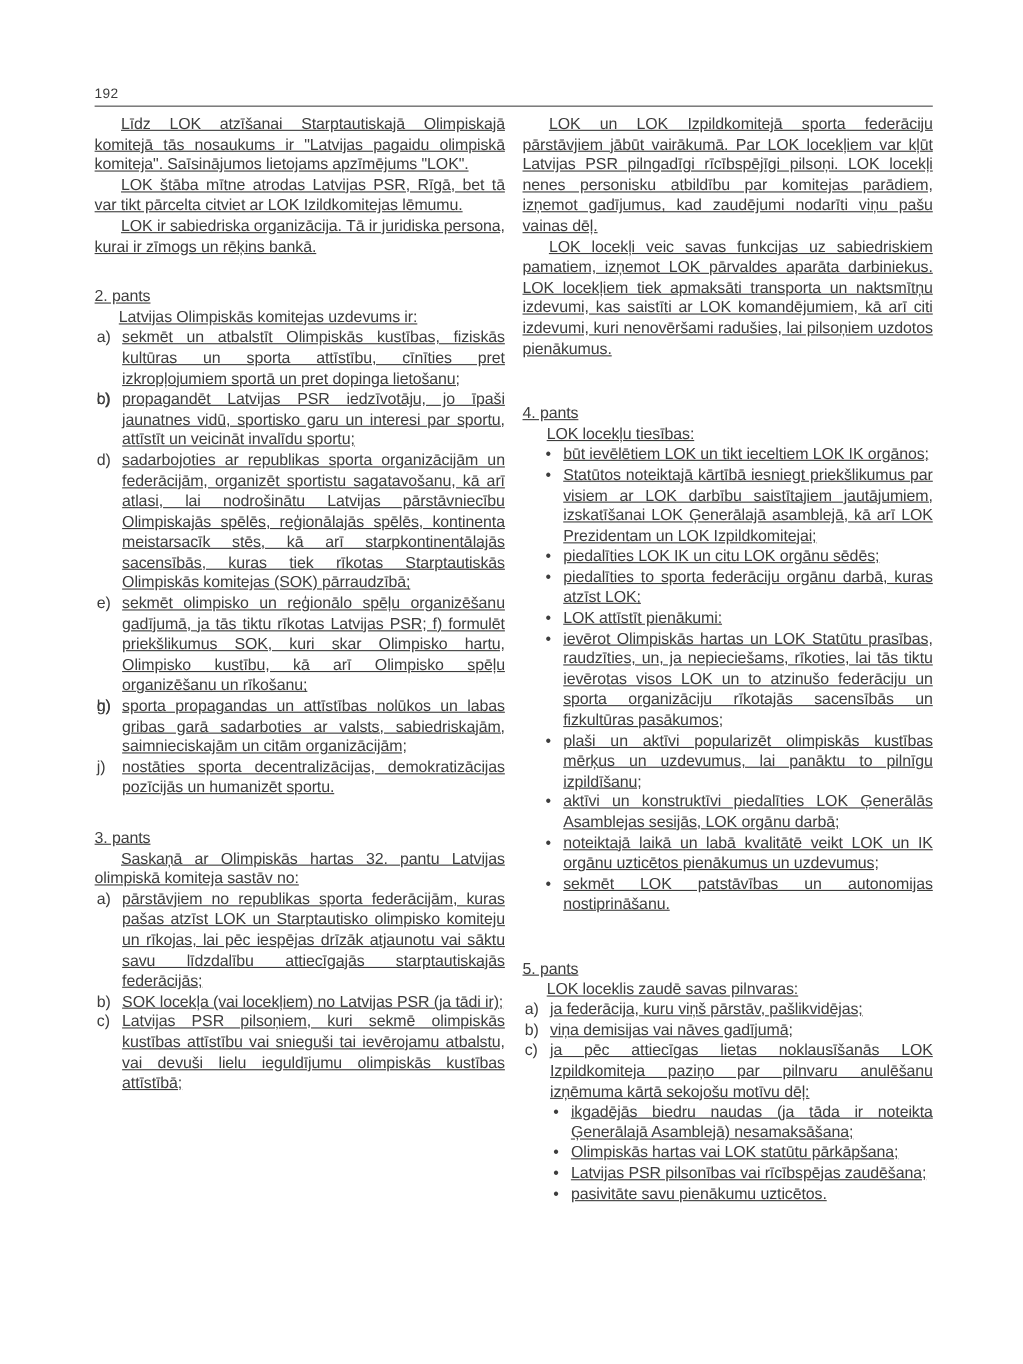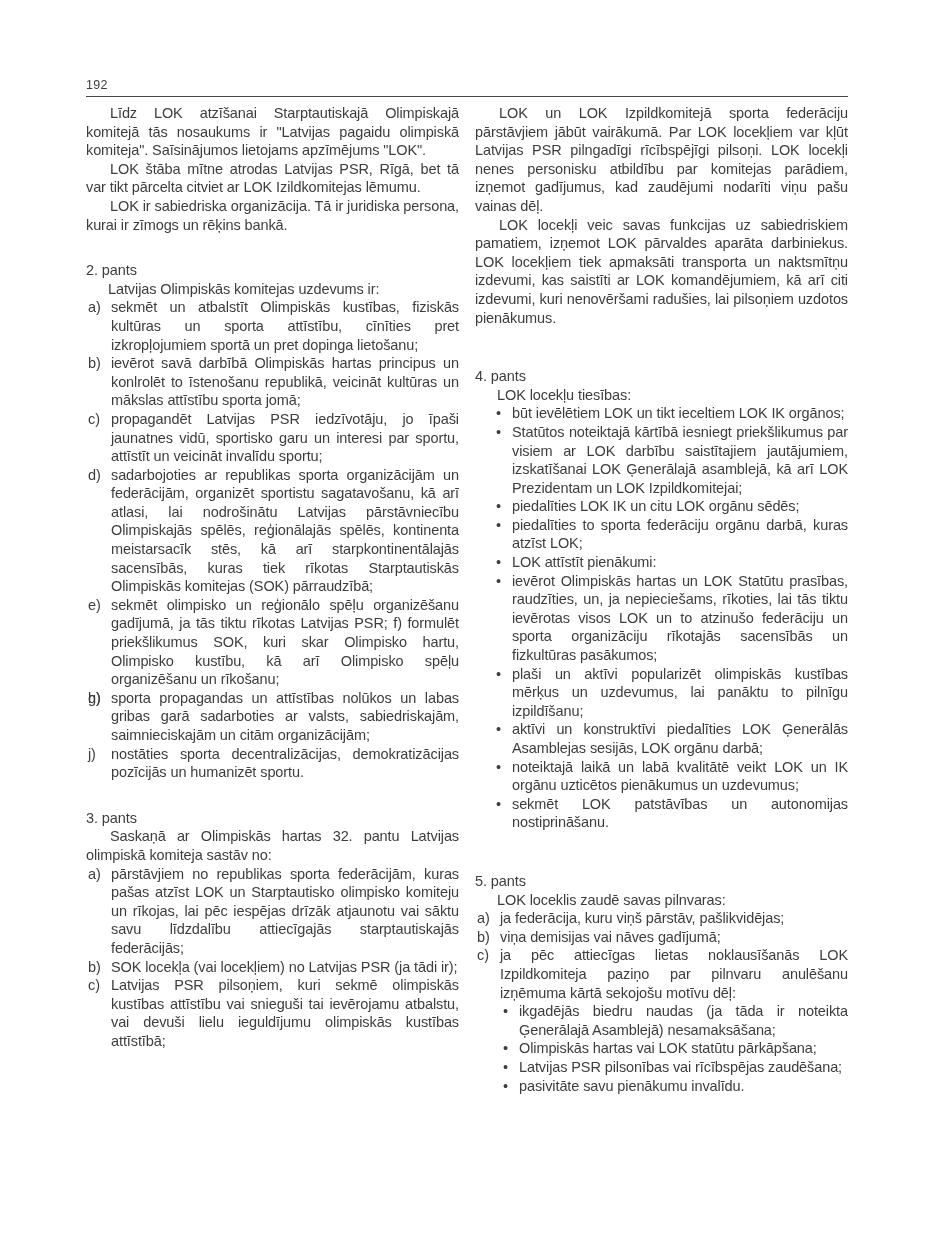--- a/index.html
+++ b/index.html
@@ -37,21 +37,21 @@
     border-top:1.4px solid var(--rule);
     margin:0 0 7px 0;
   }
   .columns{
     display:flex;
     gap:16px;
     font-size:14.5px;
     line-height:18.6px;
     letter-spacing:-0.1px;
   }
-  .col{width:373px;}
+  .col{width:373px;text-decoration:underline;}
   .para{
     margin:0;
     text-indent:24px;
     text-align:justify;
   }
   .section{margin-top:27px;}
   .section.gap-lg{margin-top:40px;}
   .sec-h{margin:0;}
   .sec-intro{
     margin:0;
@@ -100,21 +100,21 @@
       <div class="col">
         <p class="para">Līdz LOK atzīšanai Starptautiskajā Olimpiskajā komitejā tās nosaukums ir "Latvijas pagaidu olimpiskā komiteja". Saīsinājumos lietojams apzīmējums "LOK".</p>
         <p class="para">LOK štāba mītne atrodas Latvijas PSR, Rīgā, bet tā var tikt pārcelta citviet ar LOK Izildkomitejas lēmumu.</p>
         <p class="para">LOK ir sabiedriska organizācija. Tā ir juridiska persona, kurai ir zīmogs un rēķins bankā.</p>
 
         <div class="section">
           <p class="sec-h">2. pants</p>
           <p class="sec-intro">Latvijas Olimpiskās komitejas uzdevums ir:</p>
           <div>
             <div class="litem"><span class="lmark">a)</span><span>sekmēt un atbalstīt Olimpiskās kustības, fiziskās kultūras un sporta attīstību, cīnīties pret izkropļojumiem sportā un pret dopinga lietošanu;</span></div>
-            <div class="litem"><span class="lmark">b)</span><span>ievērot savā darbībā Olimpiskās hartas principus un konlrolēt to īstenošanu republikā, veicināt kultūras un mākslas attīstību sporta jomā;</span></div>
+            <div class="litem"><span class="lmark">b)</span></div>
             <div class="litem"><span class="lmark">c)</span><span>propagandēt Latvijas PSR iedzīvotāju, jo īpaši jaunatnes vidū, sportisko garu un interesi par sportu, attīstīt un veicināt invalīdu sportu;</span></div>
             <div class="litem"><span class="lmark">d)</span><span>sadarbojoties ar republikas sporta organizācijām un federācijām, organizēt sportistu sagatavošanu, kā arī atlasi, lai nodrošinātu Latvijas pārstāvniecību Olimpiskajās spēlēs, reģionālajās spēlēs, kontinenta meistarsacīk stēs, kā arī starpkontinentālajās sacensībās, kuras tiek rīkotas Starptautiskās Olimpiskās komitejas (SOK) pārraudzībā;</span></div>
             <div class="litem"><span class="lmark">e)</span><span>sekmēt olimpisko un reģionālo spēļu organizēšanu gadījumā, ja tās tiktu rīkotas Latvijas PSR; f) formulēt priekšlikumus SOK, kuri skar Olimpisko hartu, Olimpisko kustību, kā arī Olimpisko spēļu organizēšanu un rīkošanu;</span></div>
             <div class="litem"><span class="lmark">g)</span></div>
             <div class="litem"><span class="lmark">h)</span><span>sporta propagandas un attīstības nolūkos un labas gribas garā sadarboties ar valsts, sabiedriskajām, saimnieciskajām un citām organizācijām;</span></div>
             <div class="litem"><span class="lmark">j)</span><span>nostāties sporta decentralizācijas, demokratizācijas pozīcijās un humanizēt sportu.</span></div>
           </div>
         </div>
 
         <div class="section">
@@ -154,20 +154,20 @@
           <p class="sec-intro">LOK loceklis zaudē savas pilnvaras:</p>
           <div>
             <div class="litem"><span class="lmark">a)</span><span>ja federācija, kuru viņš pārstāv, pašlikvidējas;</span></div>
             <div class="litem"><span class="lmark">b)</span><span>viņa demisijas vai nāves gadījumā;</span></div>
             <div class="litem"><span class="lmark">c)</span><span>ja pēc attiecīgas lietas noklausīšanās LOK Izpildkomiteja paziņo par pilnvaru anulēšanu izņēmuma kārtā sekojošu motīvu dēļ:</span></div>
           </div>
           <div>
             <div class="sbitem"><span class="bullet">•</span><span>ikgadējās biedru naudas (ja tāda ir noteikta Ģenerālajā Asamblejā) nesamaksāšana;</span></div>
             <div class="sbitem"><span class="bullet">•</span><span>Olimpiskās hartas vai LOK statūtu pārkāpšana;</span></div>
             <div class="sbitem"><span class="bullet">•</span><span>Latvijas PSR pilsonības vai rīcībspējas zaudēšana;</span></div>
-            <div class="sbitem"><span class="bullet">•</span><span>pasivitāte savu pienākumu invalīdu.</span></div>
+            <div class="sbitem"><span class="bullet">•</span><span>pasivitāte savu pienākumu uzticētos.</span></div>
           </div>
         </div>
       </div>
 
     </div>
   </div>
 </div>
 
 </body></html>

